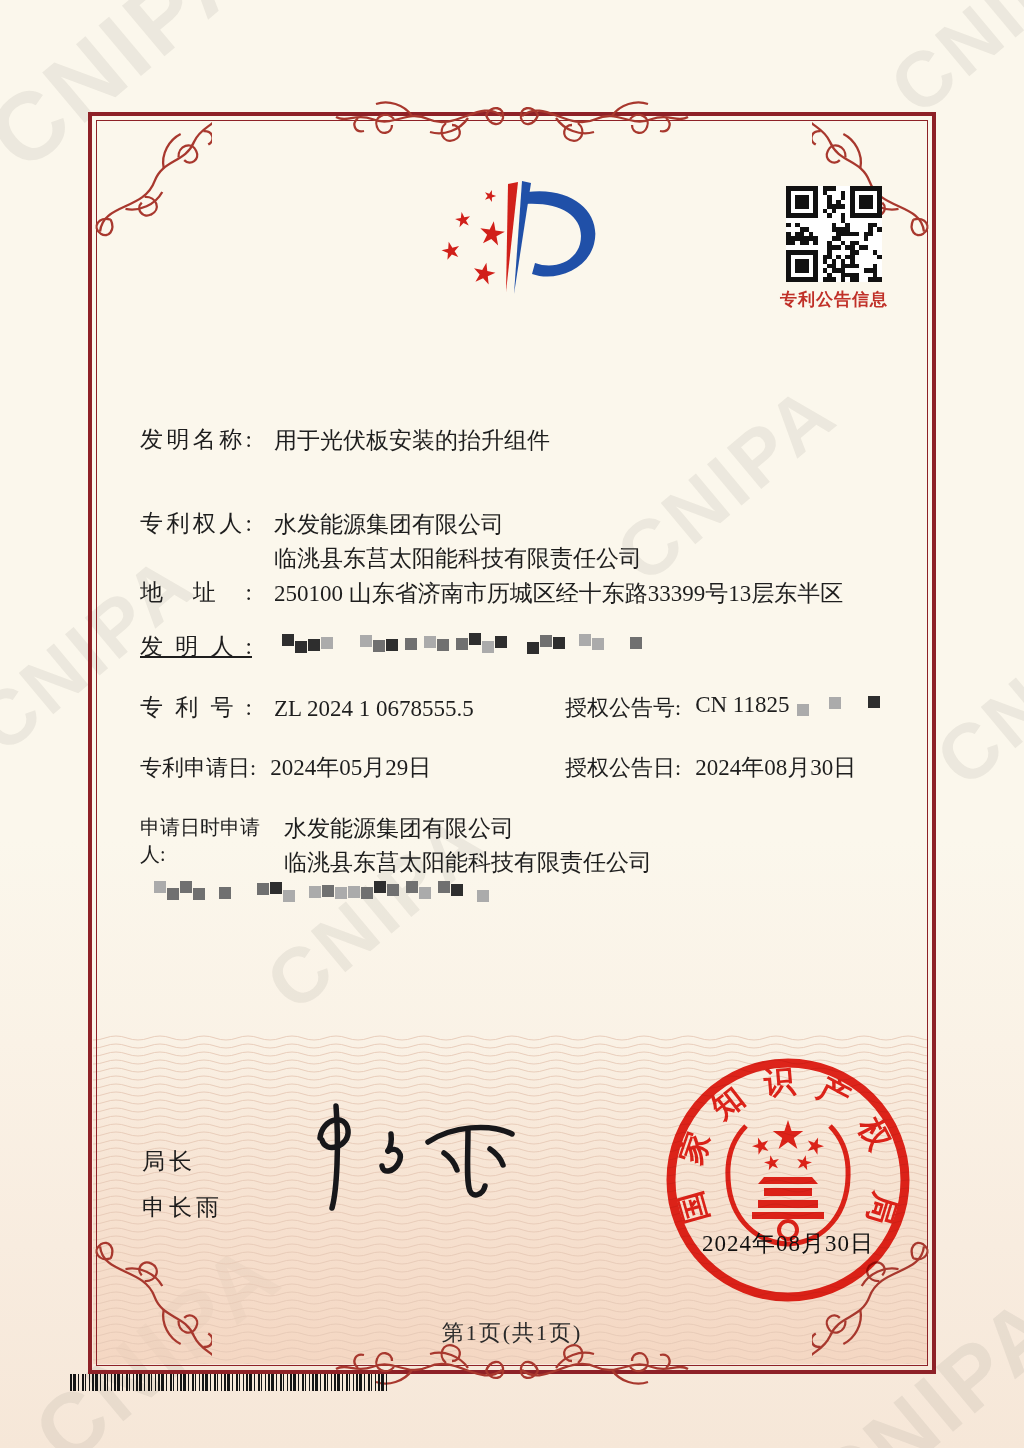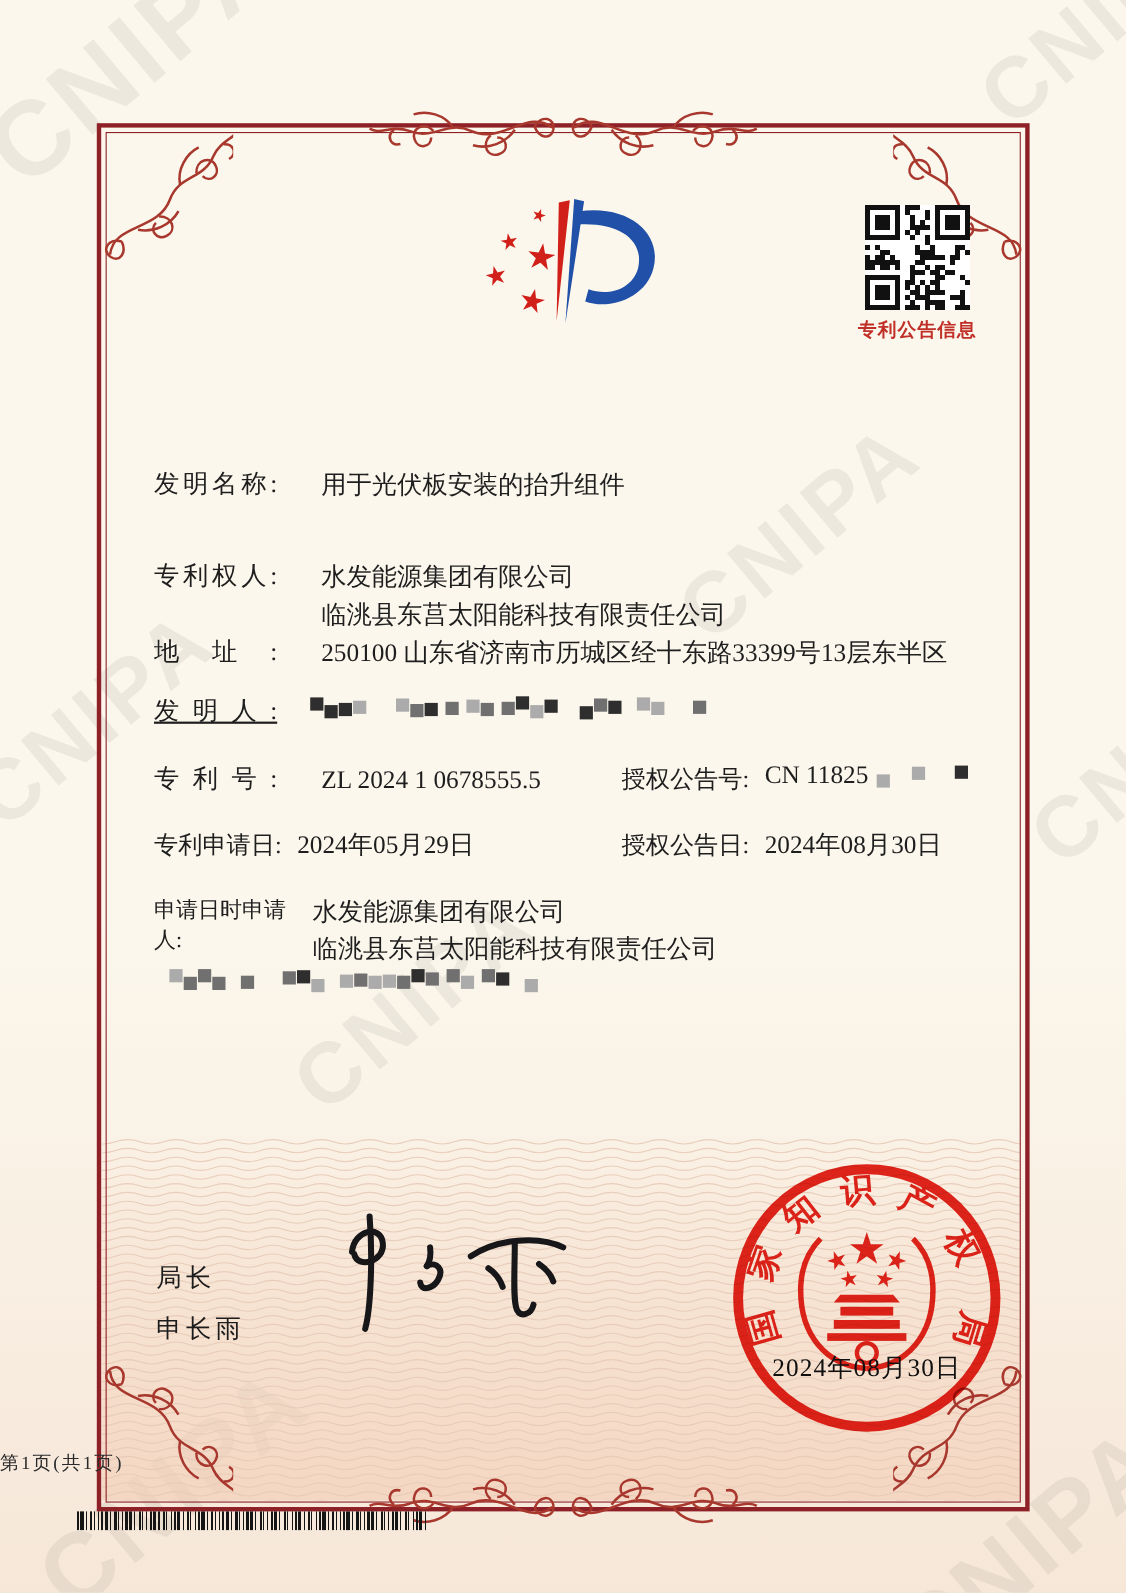--- a/index.html
+++ b/index.html
@@ -23,21 +23,21 @@
   #qr-caption{left:756px;top:288px;width:156px;text-align:center;font-size:17px;
               color:#c03028;letter-spacing:1px;font-weight:700;}
   #title{left:0;top:303px;width:1024px;text-align:center;font-size:46px;font-weight:700;
          letter-spacing:22px;text-indent:22px;color:#141414;}
   
   .row{position:absolute;left:140px;display:flex;align-items:flex-start;font-size:23px;color:#1e1e1e;justify-content:flex-end;}
   .row2{position:absolute;left:565px;display:flex;align-items:flex-start;font-size:23px;color:#1e1e1e;}
   .lab{display:inline-block;width:112px;text-align:justify;text-align-last:justify;}
   .lab7{display:inline-block;width:130px;font-size:20px;padding-top:2px;}
   .labc{display:inline-block;font-size:22px;padding-top:1px;}
-  .val{margin-left:40px;line-height:34px;white-space:nowrap;}
+  .val{margin-left:22px;line-height:34px;white-space:nowrap;}
   .val2{margin-left:14px;white-space:nowrap;}
   .px{width:12px;height:12px;display:inline-block;}
   .redact{display:inline-flex;align-items:center;margin-left:30px;height:26px;}
   .redact.inline{margin-left:8px;}
   
   #statement{left:118px;top:982px;width:790px;font-size:19px;line-height:36px;
              text-align:justify;text-indent:2em;color:#2a2a2a;}
   
   #waves{left:93px;top:1034px;width:834px;height:330px;
          background:linear-gradient(180deg,rgba(246,221,201,0) 0%,rgba(245,217,196,.45) 40%,rgba(243,207,184,.7) 100%);}
@@ -45,21 +45,21 @@
   #waves path{fill:none;stroke:#e7cab7;stroke-width:1;opacity:.9;}
   #officer-title{left:142px;top:1146px;font-size:23px;letter-spacing:4px;color:#1c1c1c;}
   #officer-name{left:142px;top:1192px;font-size:23px;letter-spacing:4px;color:#1c1c1c;}
   #signature{left:292px;top:1096px;}
   #signature path{fill:none;stroke:#17171a;stroke-width:5.5;stroke-linecap:round;stroke-linejoin:round;}
   #seal{left:660px;top:1052px;mix-blend-mode:multiply;}
   .sealch{font-size:31px;font-weight:700;fill:#e3261d;text-anchor:middle;
           dominant-baseline:middle;font-family:"Liberation Serif",serif;}
   #seal-date{left:660px;top:1228px;width:256px;text-align:center;font-size:23px;
              color:#101010;letter-spacing:1px;}
-  #page-info{left:0;top:1318px;width:1024px;font-size:17px;
+  #page-info{left:0;top:1318px;width:1024px;text-align:center;font-size:22px;
              letter-spacing:2px;color:#2a2a2a;}
   
   #barcode{left:70px;top:1374px;width:320px;height:17px;
     background:repeating-linear-gradient(90deg,
       #151515 0 2px,transparent 2px 3px,#151515 3px 6px,transparent 6px 8px,
       #151515 8px 9px,transparent 9px 12px,#151515 12px 14px,transparent 14px 15px,
       #151515 15px 16px,transparent 16px 19px,#151515 19px 20px,transparent 20px 22px);}
   
   .fstroke{fill:none;stroke:#a8382e;stroke-width:2.3;}
   .orn{position:absolute;pointer-events:none;}

